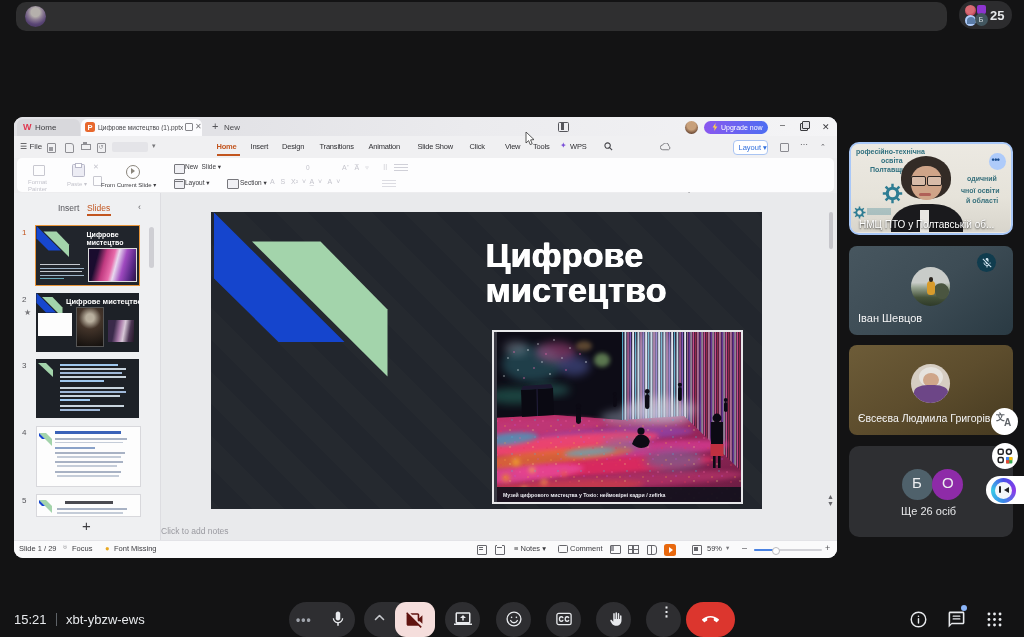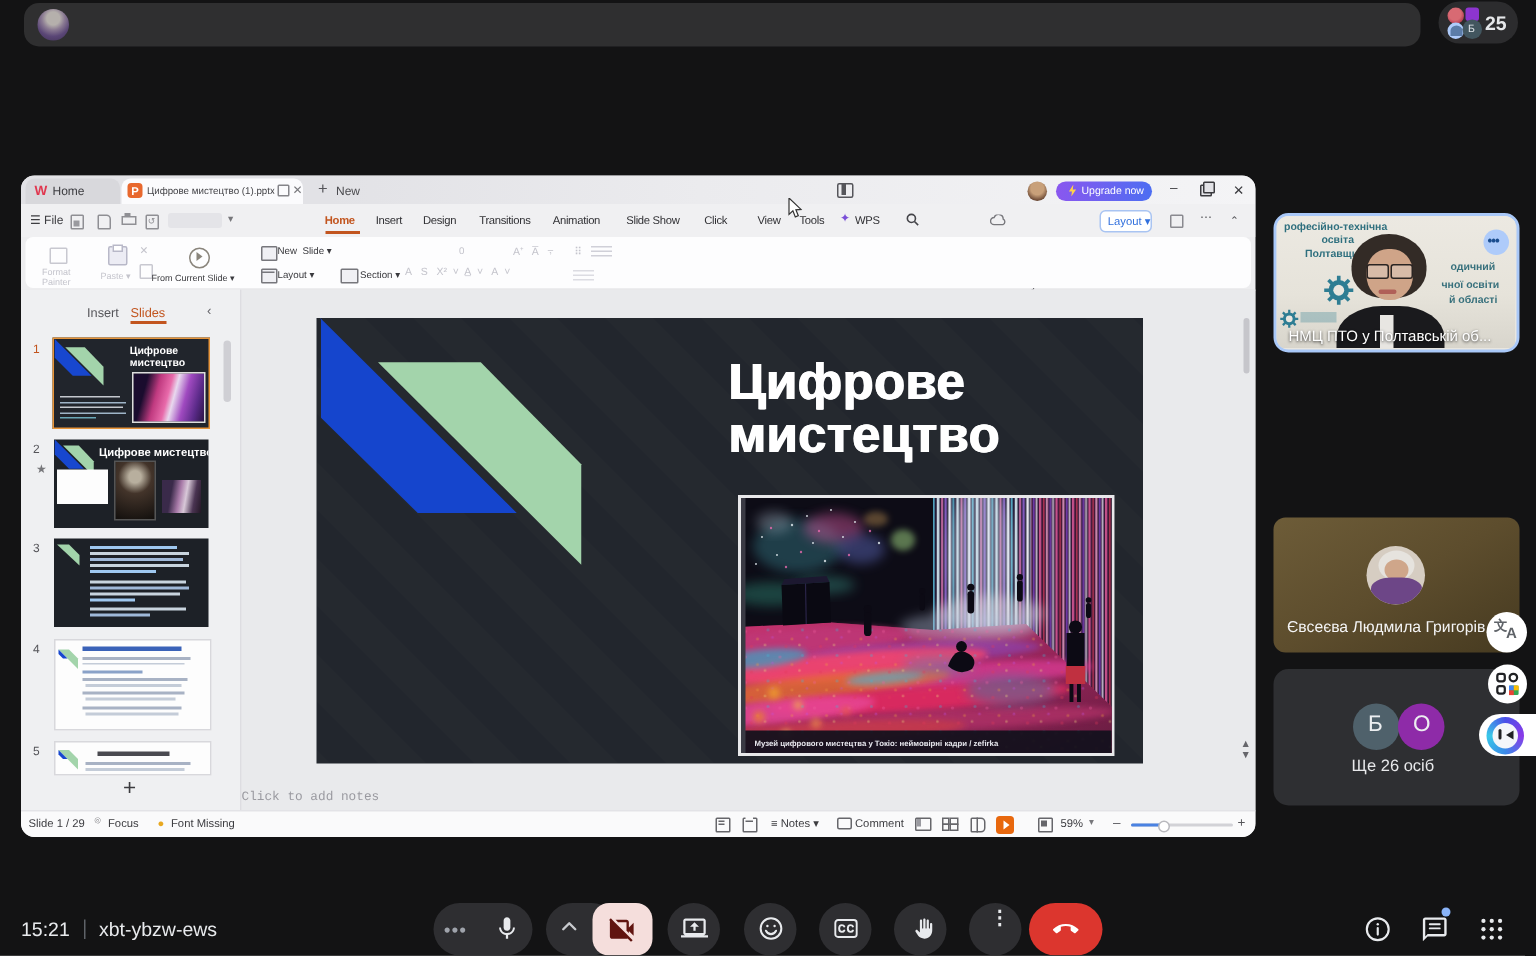--- a/index.html
+++ b/index.html
@@ -347,21 +347,21 @@
         <path d="M216.5 112 h13 v12 h-13z" fill="#c03040"></path>
         <rect x="219" y="124" width="2.6" height="12" fill="#0c0a14"></rect>
         <rect x="224" y="124" width="2.6" height="12" fill="#0c0a14"></rect>
 
         <rect x="0" y="155" width="248" height="15" fill="#13111d" opacity=".94"></rect>
         <rect x="0" y="0" width="3" height="170" fill="#3a3a44"></rect>
         <text x="9" y="165" font-family="Liberation Sans,sans-serif" font-size="5.2" font-weight="bold" fill="#e8e8ee">Музей цифрового мистецтва у Токіо: неймовірні кадри / zefirka</text>
       </svg>
     </div>
   </div>
-  <div class="abs nm" style="left:147px;top:409px;font-size:8.5px;color:#9a9aa0;font-family:Liberation Mono, monospace;">Click to add notes</div>
+  <div class="abs nm" style="left:147px;top:409px;font-size:8.5px;color:#9a9aa0;">Click to add notes</div>
 
   <div class="abs" style="left:815px;top:95px;width:4px;height:37px;border-radius:2px;background:#c6c6cb;"></div>
   <div class="abs nm" style="left:813px;top:376px;font-size:7px;color:#66666b;">▲<br>▼</div>
 
   <div class="abs" style="left:0;top:423px;width:823px;height:18px;background:#fafafb;border-top:1px solid #e3e3e7;"></div>
   <div class="abs nm" style="left:5px;top:427px;font-size:7.5px;color:#3c3c40;">Slide 1 / 29</div>
   <div class="abs nm" style="left:49px;top:426px;font-size:7px;color:#55555a;">⌾</div>
       <div class="abs nm" style="left:58px;top:427px;font-size:7.5px;color:#3c3c40;">Focus</div>
   <div class="abs nm" style="left:91px;top:427px;font-size:7.5px;color:#e8a820;">●</div>
   <div class="abs nm" style="left:100px;top:427px;font-size:7.5px;color:#3c3c40;">Font Missing</div>
@@ -433,20 +433,33 @@
   <div class="abs" style="left:59.5px;top:32px;width:13px;height:8px;border:1.3px solid #2a2422;border-radius:2px;background:rgba(230,225,220,.38);"></div>
   <div class="abs" style="left:76px;top:32px;width:13px;height:8px;border:1.3px solid #2a2422;border-radius:2px;background:rgba(230,225,220,.38);"></div>
   <div class="abs" style="left:68px;top:48.5px;width:12px;height:3.4px;border-radius:2px;background:#b06058;"></div>
   <div class="abs" style="left:40px;top:60px;width:72px;height:28px;border-radius:42% 42% 0 0/75% 75% 0 0;background:#1a1a1d;"></div>
   <div class="abs" style="left:69px;top:66px;width:9px;height:22px;background:#e8e6e2;"></div>
   <div class="abs nm" style="left:8px;top:75px;font-size:10px;color:#fff;text-shadow:0 1px 2px rgba(0,0,0,.8);">НМЦ ПТО у Полтавській об...</div>
   <div class="abs" style="left:138px;top:9px;width:17px;height:17px;border-radius:50%;background:#aecbfa;"></div>
   <div class="abs nm" style="left:140.6px;top:11px;font-size:9px;font-weight:bold;color:#1a4d8f;letter-spacing:-.6px;">•••</div>
 </div>
 
+<div class="abs" style="left:849px;top:246px;width:164px;height:89px;border-radius:8px;background:linear-gradient(140deg,#47565f 0%,#3d4c55 50%,#2a3a43 100%);overflow:hidden;">
+  <div class="abs" style="left:128px;top:7px;width:19px;height:19px;border-radius:50%;background:#103c4e;">
+    <svg style="position:absolute;left:3.5px;top:3.5px;" width="12" height="12" viewBox="0 0 24 24" fill="#cfe3ef">
+      <path d="M15 10.6V5c0-1.66-1.34-3-3-3-1.54 0-2.79 1.16-2.96 2.65L15 10.6zm4.02.57h-1.7c0 .58-.1 1.13-.27 1.64l1.27 1.27c.44-.88.7-1.87.7-2.91zM4.41 2.86 3 4.27l6 6V11c0 1.66 1.34 3 3 3 .23 0 .44-.03.65-.08l1.66 1.66c-.71.33-1.5.52-2.31.52-2.76 0-5.3-2.1-5.3-5.1H5c0 3.41 2.72 6.23 6 6.72V21h2v-3.28c.91-.13 1.77-.45 2.54-.9L19.73 21l1.41-1.41L4.41 2.86z"></path>
+    </svg>
+  </div>
+  <div class="abs" style="left:62px;top:21px;width:39px;height:39px;border-radius:50%;background:linear-gradient(180deg,#c9ccc9 0 40%,#9aa694 52%,#45523a 78%,#2e3a28 100%);overflow:hidden;">
+    <div class="abs" style="left:24px;top:16px;width:14px;height:16px;border-radius:40% 60% 50% 50%;background:#4a5540;transform:rotate(-14deg);"></div>
+    <div class="abs" style="left:16px;top:14px;width:8px;height:14px;border-radius:3.5px;background:#d89b2c;"></div>
+    <div class="abs" style="left:17.8px;top:10px;width:4.6px;height:4.6px;border-radius:50%;background:#2a241e;"></div>
+  </div>
+  <div class="abs nm" style="left:9px;top:66px;font-size:11px;color:#f4f4f5;">Іван Шевцов</div>
+</div>
 
 <div class="abs" style="left:849px;top:345px;width:164px;height:90px;border-radius:8px;background:linear-gradient(150deg,#6d5c38 0%,#5d4d2d 50%,#463a20 100%);overflow:hidden;">
   <div class="abs" style="left:62px;top:19px;width:39px;height:39px;border-radius:50%;background:#d6cdc2;overflow:hidden;">
     <div class="abs" style="left:8px;top:3px;width:24px;height:20px;border-radius:50%;background:#e6e3de;"></div>
     <div class="abs" style="left:12px;top:9px;width:16px;height:14px;border-radius:50%;background:#cfa68a;"></div>
     <div class="abs" style="left:3px;top:21px;width:34px;height:18px;border-radius:40% 40% 0 0;background:#6d4687;"></div>
   </div>
   <div class="abs nm" style="left:9px;top:67px;font-size:10.5px;color:#f4f4f5;">Євсеєва Людмила Григорів...</div>
 </div>
 

